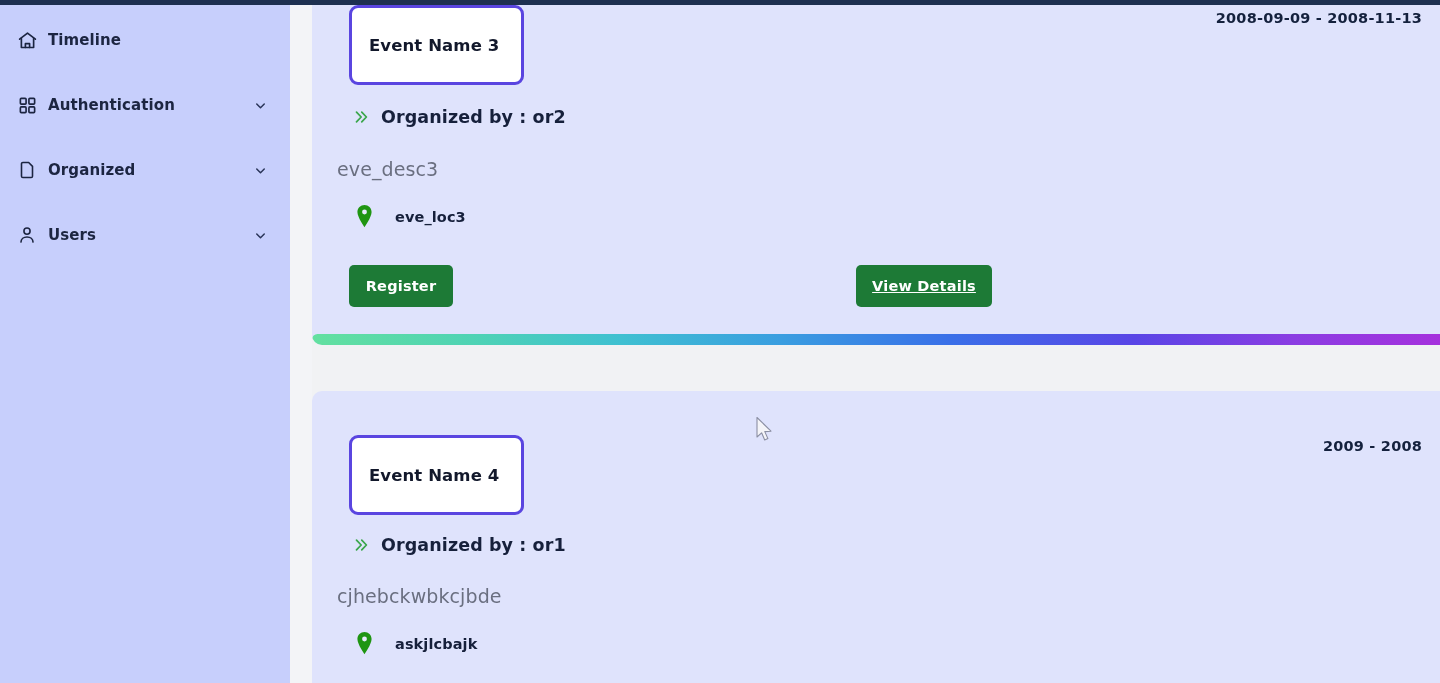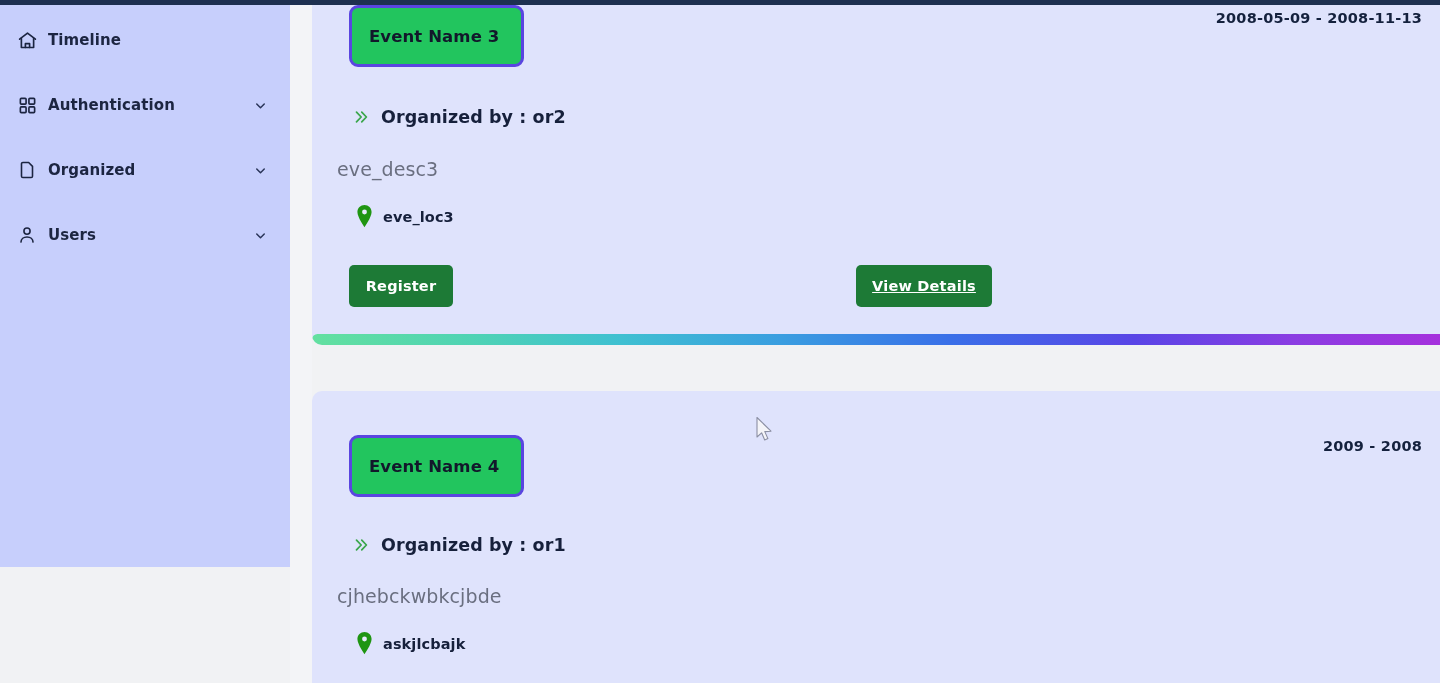--- a/index.html
+++ b/index.html
@@ -24,21 +24,21 @@
     height: 5px;
     background: #1e3050;
     z-index: 40;
   }
 
   
   #sidebar {
     position: absolute;
     top: 0; left: 0;
     width: 290px;
-    height: 567px;
+    height: 683px;
     background: #c7cffc;
     padding-top: 22px;
     z-index: 20;
   }
 
   .nav-item {
     display: flex;
     align-items: center;
     height: 36px;
     margin: 0 0 15px 0;
@@ -125,24 +125,24 @@
   .card-inner {
     position: relative;
     height: 100%;
     padding: 0;
   }
 
   .event-name-box {
     position: absolute;
     left: 37px;
     width: 175px;
-    height: 62px;
+    height: 80px;
     border: 3px solid #5a45e0;
     border-radius: 9px;
-    background: #22c55e;
+    background: #ffffff;
     display: flex;
     align-items: center;
     padding-left: 17px;
     cursor: default;
   }
   .event-name-text {
     font-size: 16.5px;
     font-weight: 700;
     color: #12182b;
     letter-spacing: .1px;
@@ -189,21 +189,21 @@
     letter-spacing: .1px;
     white-space: nowrap;
   }
   .card .desc-text { left: 25px; }
 
   .location-row {
     position: absolute;
     left: 42px;
     display: flex;
     align-items: center;
-    gap: 8px;
+    gap: 20px;
   }
   .pin-icon {
     color: #1f9512;
     display: flex;
     align-items: center;
   }
   .pin-icon svg { display: block; }
   .location-text {
     font-size: 14.5px;
     font-weight: 700;
@@ -338,21 +338,21 @@
 
   <div class="gutter"></div>
 
   <section class="card" id="card-1">
     <div class="card-inner">
 
       <div class="event-name-box" style="top:53px">
         <span class="event-name-text">Event Name 3</span>
       </div>
 
-      <div class="event-date" style="top:58px">2008-05-09 - 2008-11-13</div>
+      <div class="event-date" style="top:58px">2008-09-09 - 2008-11-13</div>
 
       <div class="organized-row" style="top:155px">
         <span class="chev-icon">
           <svg width="22" height="18" viewBox="0 0 24 24" fill="none" stroke="currentColor" stroke-width="2.3" stroke-linecap="round" stroke-linejoin="round">
             <polyline points="6 5.5 12.2 12 6 18.5"></polyline>
             <polyline points="13 5.5 19.2 12 13 18.5"></polyline>
           </svg>
         </span>
         <span class="organized-text">Organized by : or2</span>
       </div>

